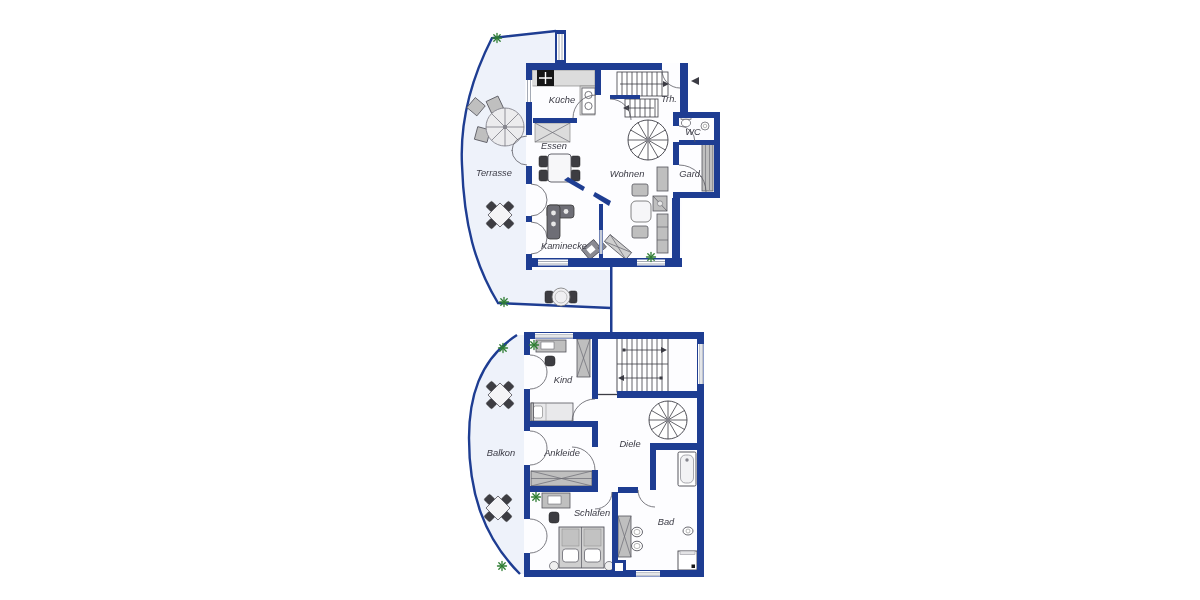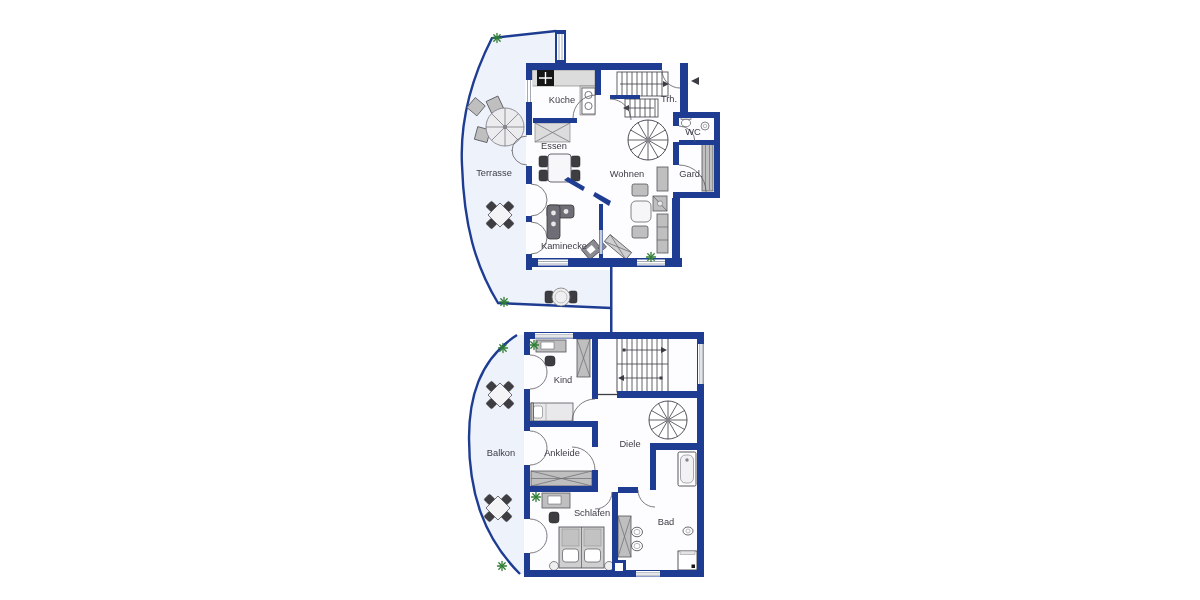--- a/index.html
+++ b/index.html
@@ -1,16 +1,16 @@
 <!DOCTYPE html>
 <html><head>
 <meta charset="utf-8">
 <style>
   html,body{margin:0;padding:0;background:#ffffff;}
-  .canvas{position:relative;width:1040px;height:600px;background:#ffffff;overflow:hidden;}
+  .canvas{position:relative;width:1040px;height:600px;background:#ffffff;overflow:hidden;font-style:italic;}
   svg{position:absolute;left:0;top:0;}
   svg text{font-family:"Liberation Sans",sans-serif;font-size:9.3px;fill:#3b3b45;}
   .wall{fill:#1e3d92;}
   .thinline{stroke:#1e3d92;stroke-width:2.4;fill:none;}
   .outdoor{fill:#eef2fa;}
   .roomfill{fill:#fdfdff;}
   .furn{fill:#bfbfbf;stroke:#55555d;stroke-width:0.8;}
   .furnlight{fill:#dcdcdc;stroke:#888;stroke-width:0.7;}
   .furndark{fill:#6e6e76;stroke:#3a3a3a;stroke-width:0.8;}
   .chair{fill:#3d3d42;stroke:#222;stroke-width:0.5;}

